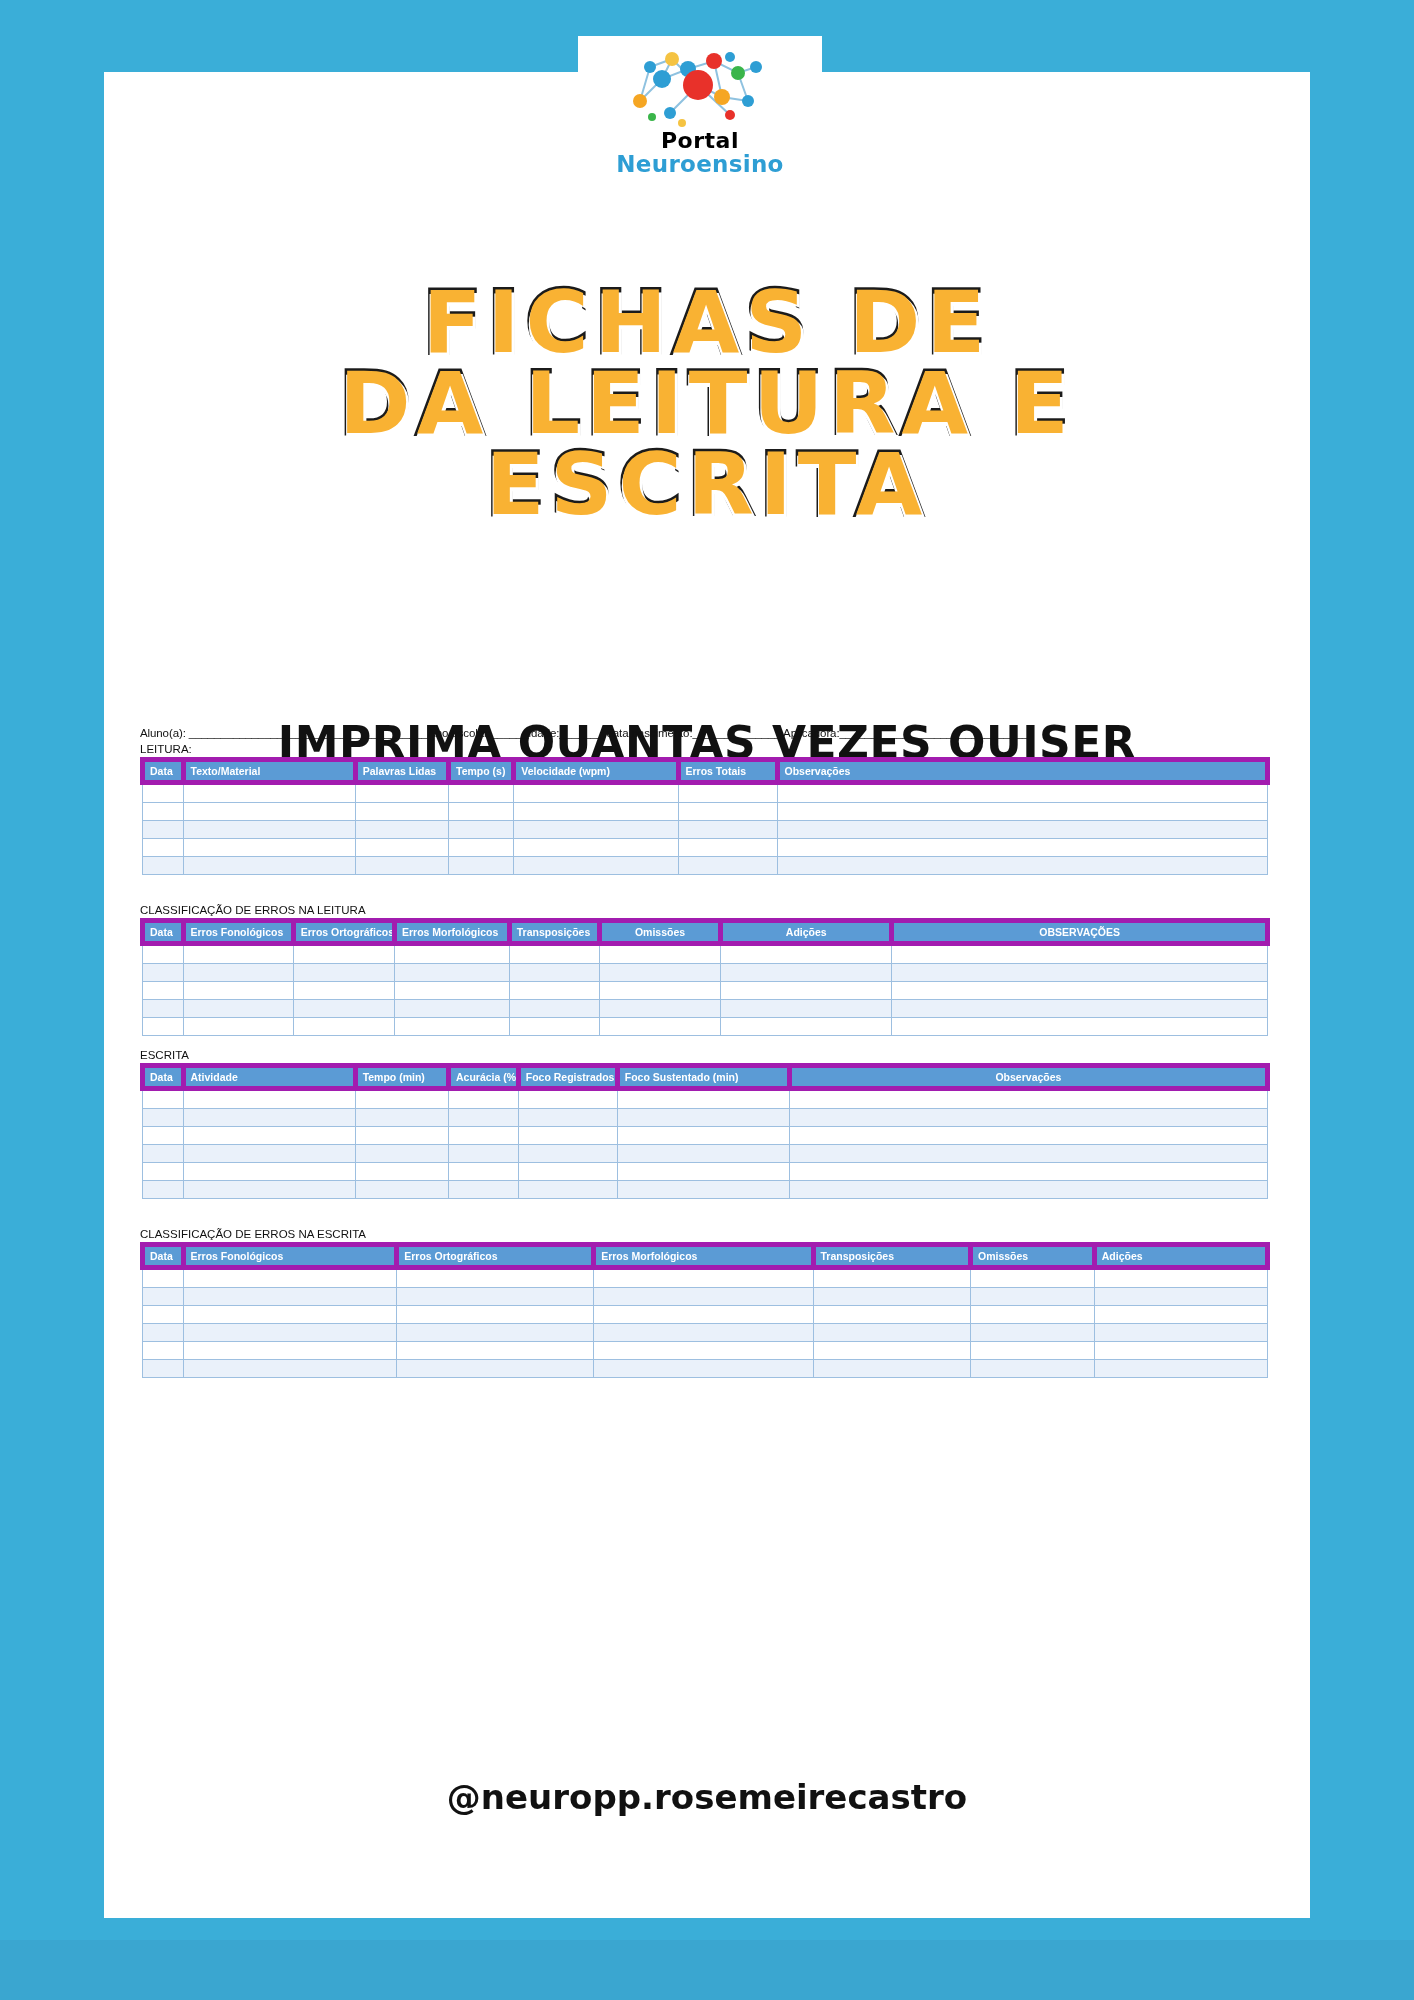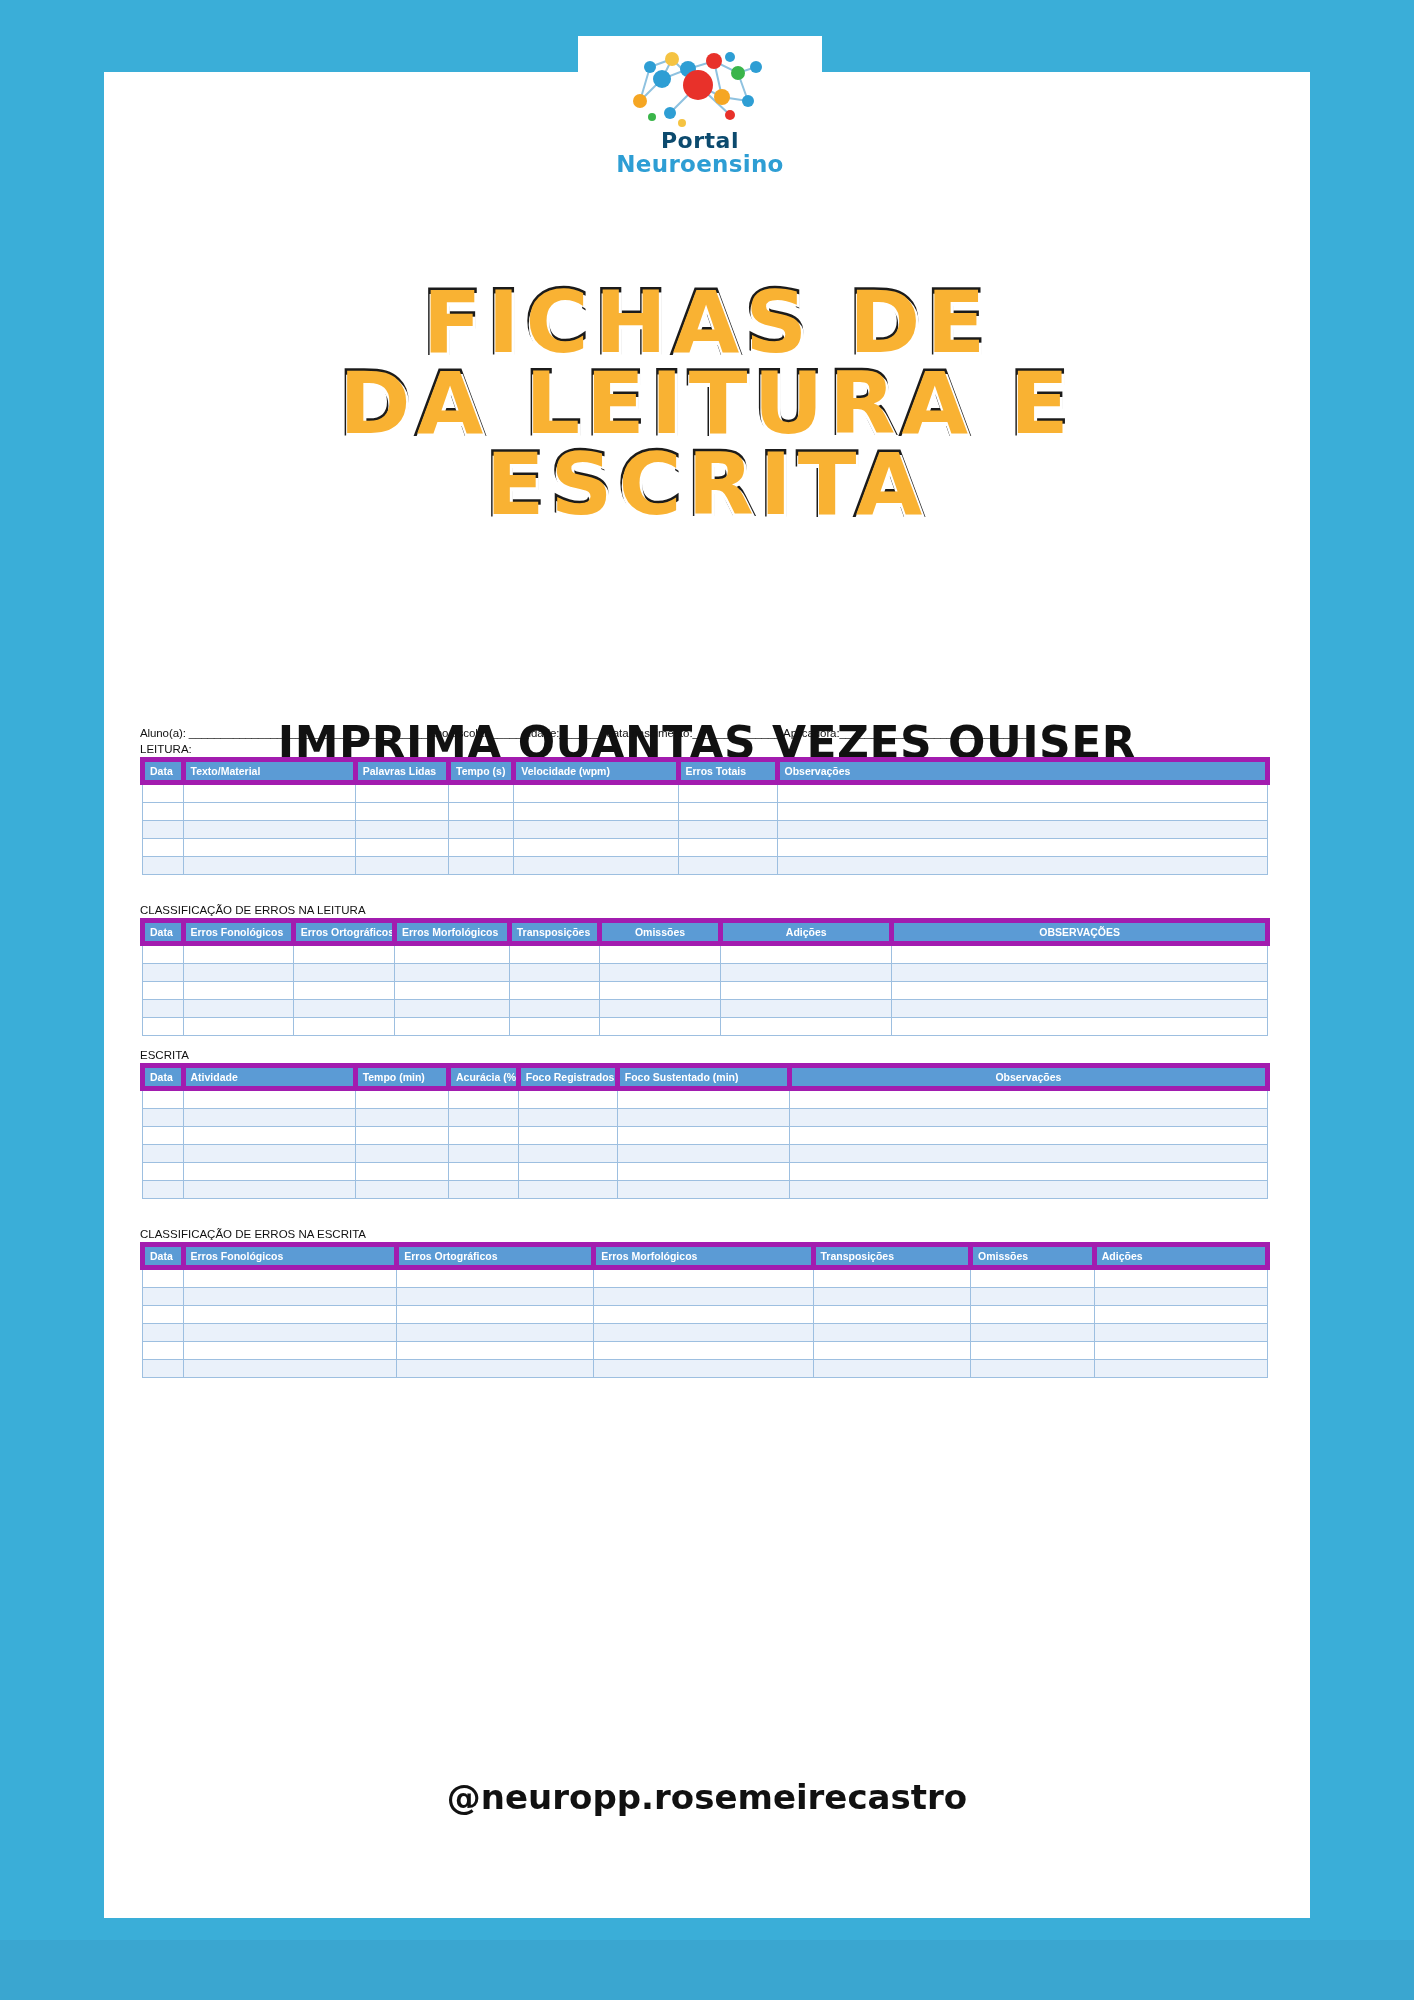--- a/index.html
+++ b/index.html
@@ -49,21 +49,21 @@
   }
   .logo-text {
     text-align: center;
     line-height: 1.05;
     margin-top: -6px;
   }
   .logo-text .l1 {
     font-family: "DejaVu Sans", sans-serif;
     font-weight: bold;
     font-size: 22px;
-    color: #0c4a6e;
+    color: #000000;
     letter-spacing: 0.5px;
   }
   .logo-text .l2 {
     font-family: "DejaVu Sans", sans-serif;
     font-weight: bold;
     font-size: 23px;
     color: #2e9ed4;
     letter-spacing: 0.3px;
   }
 

